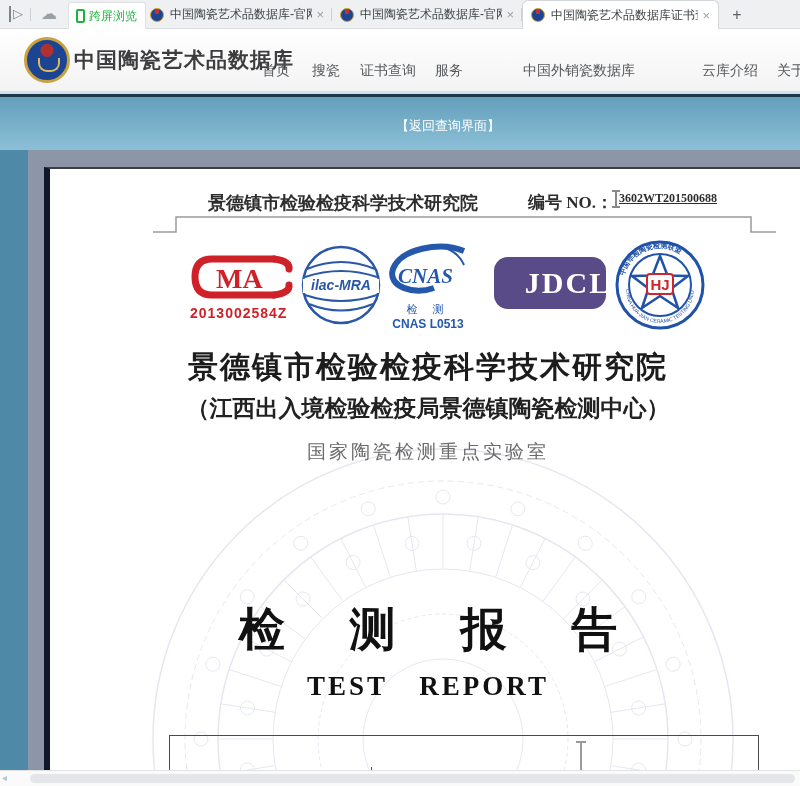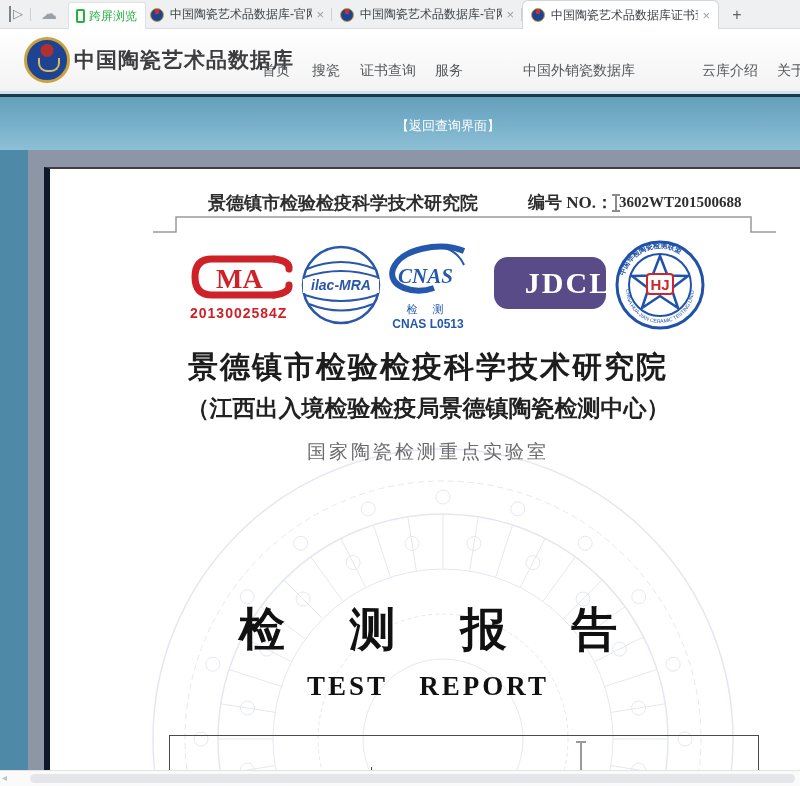--- a/index.html
+++ b/index.html
@@ -55,22 +55,22 @@
     background:linear-gradient(180deg,#649fbb,#8cc0d7); }
   .back-link{ position:absolute; left:396px; top:20px; font-size:13px; color:#ffffff;
     cursor:pointer; white-space:nowrap; }
   
   .panel{ position:absolute; left:28px; top:150px; width:772px; height:620px; background:#8d96a6; }
   .page{ position:absolute; left:44px; top:167px; width:756px; height:603px; background:#ffffff;
     border-left:6px solid #0f172a; border-top:2px solid #3f3f3f; overflow:hidden; }
   .serif{ font-family:"Liberation Serif","DejaVu Serif",serif; }
   .hdr-org{ position:absolute; left:158px; top:22px; font-size:18px; font-weight:bold; color:#2e2e2e; }
   .hdr-no{ position:absolute; left:478px; top:22px; font-size:17px; font-weight:bold; color:#2e2e2e;
-    display:flex; align-items:center; }
-  .hdr-no .val{ font-weight:bold; font-size:15px; }
+    display:flex; align-items:flex-start; }
+  .hdr-no .val{ font-weight:bold; font-size:12px;text-decoration:underline; }
   .ibeam{ display:inline-block; position:relative; width:2px; background:#8a8a8a; margin:0 2px; }
   .ibeam::before,.ibeam::after{ content:""; position:absolute; left:-3px; width:8px; height:2px; background:#8a8a8a; }
   .ibeam::before{ top:-1px; } .ibeam::after{ bottom:-1px; }
   .ibeam.small{ height:16px; }
   .step-svg, .wm-svg{ position:absolute; left:0; top:0; }
   
   .logo-cma{ position:absolute; left:136px; top:84px; }
   .logo-ilac{ position:absolute; left:250px; top:74px; }
   .logo-cnas{ position:absolute; left:334px; top:74px; }
   .logo-jdcl{ position:absolute; left:444px; top:88px; width:112px; height:52px; background:#594a88;

